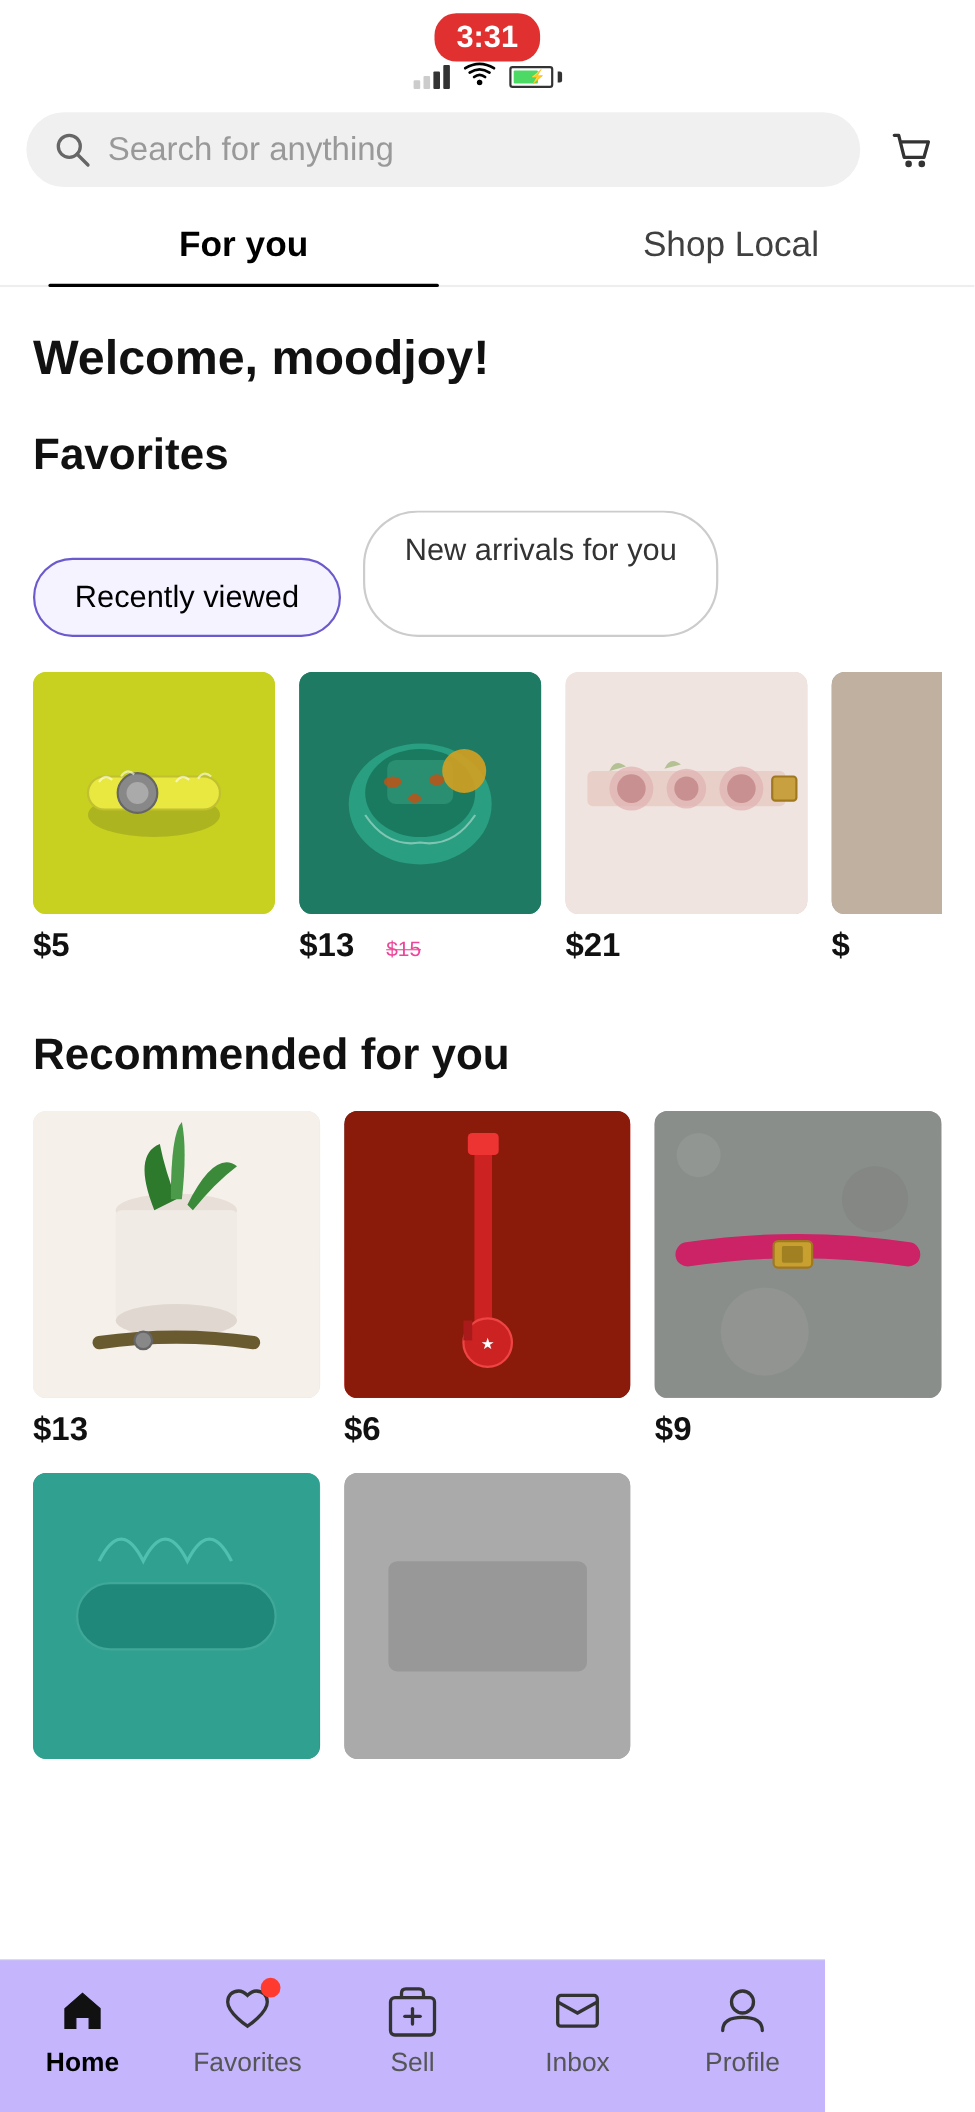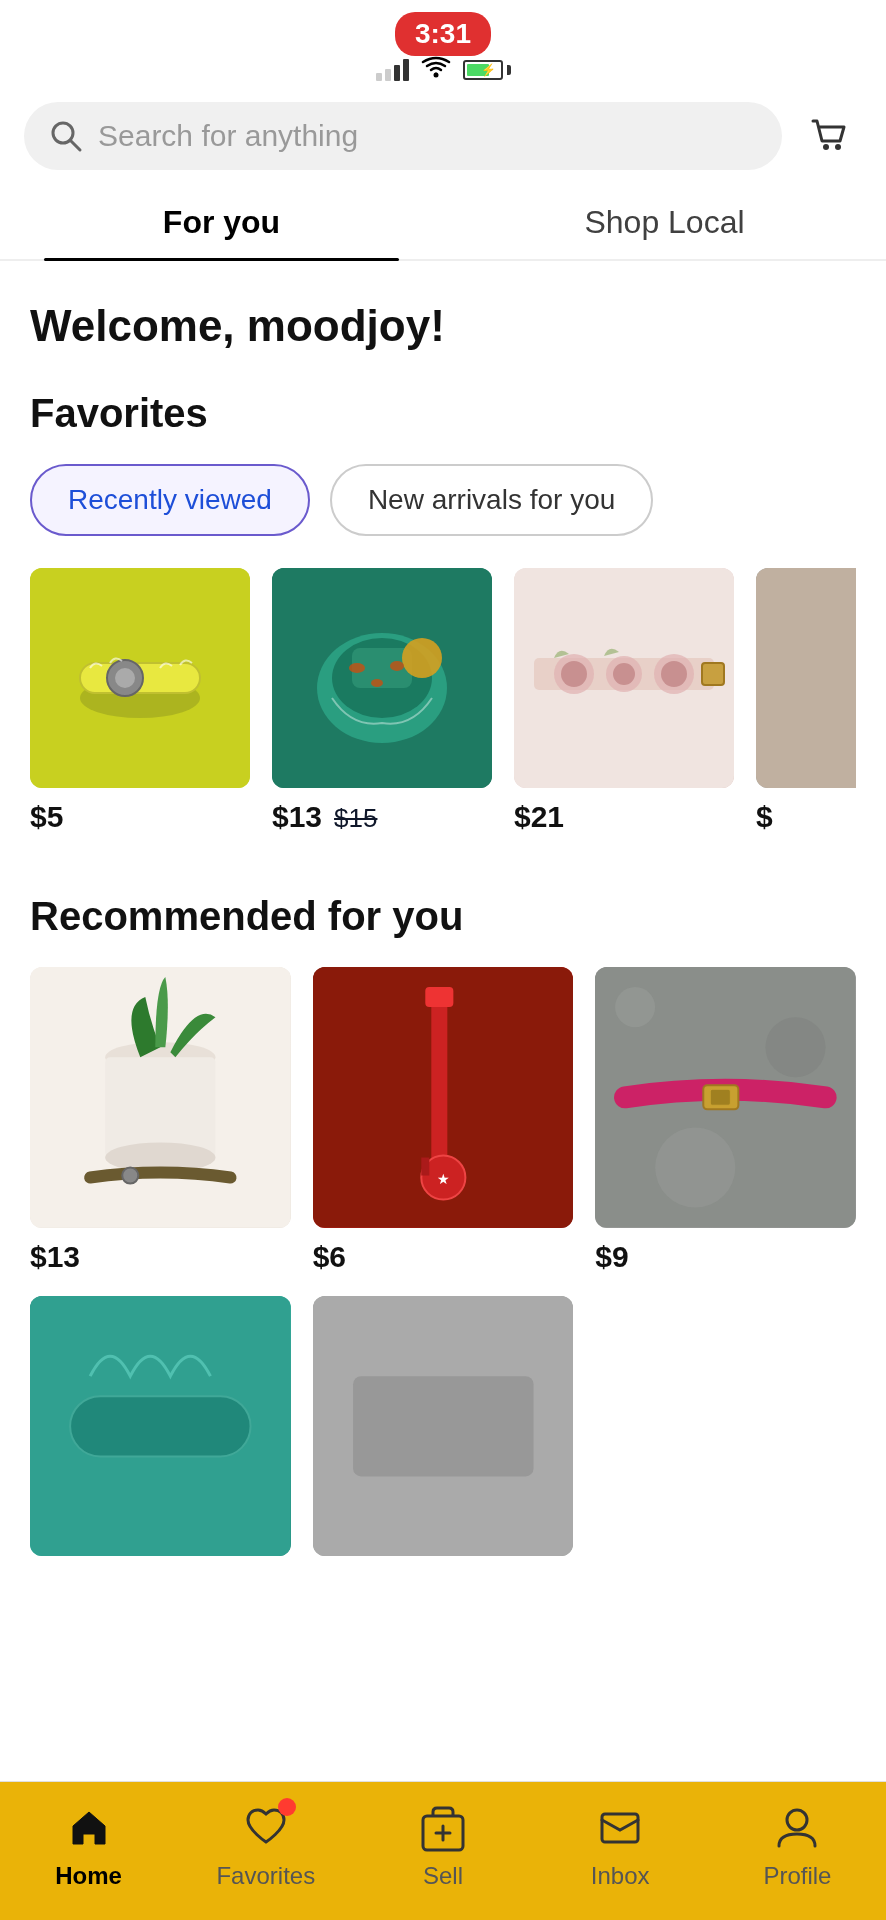--- a/index.html
+++ b/index.html
@@ -97,21 +97,21 @@
       top: 50%;
       transform: translateY(-50%);
       font-size: 12px;
       color: #333;
     }
 
     
     .search-bar-container {
       padding: 10px 24px 10px 24px;
       display: flex;
-      align-items: center;
+      align-items: flex-end;
       gap: 16px;
       background: #fff;
     }
 
     .search-bar {
       flex: 1;
       background: #f0f0f0;
       border-radius: 50px;
       display: flex;
       align-items: center;
@@ -212,22 +212,23 @@
       font-size: 28px;
       cursor: pointer;
       white-space: nowrap;
       border: 2px solid #ccc;
       background: #fff;
       color: #333;
     }
 
     .pill.active {
       border-color: #6a5acd;
-      color: #1d4ed8;
+      color: #000000;
       background: #f5f3ff;
+      margin-top: 43px;
     }
 
     
     .products-row {
       display: flex;
       gap: 22px;
       overflow-x: auto;
       margin-bottom: 50px;
       padding-bottom: 10px;
     }
@@ -246,24 +247,24 @@
       margin-bottom: 12px;
     }
 
     .product-price {
       font-size: 30px;
       font-weight: 600;
       color: #111;
     }
 
     .price-original {
-      font-size: 26px;
-      color: #0f172a;
+      font-size: 19px;
+      color: #ec4899;
       text-decoration: line-through;
-      margin-left: 4px;
+      margin-left: 21px;
     }
 
     
     .products-grid {
       display: grid;
       grid-template-columns: repeat(3, 1fr);
       gap: 22px;
       margin-bottom: 20px;
     }
 
@@ -278,22 +279,22 @@
       overflow: hidden;
       background: #e8e8e8;
       margin-bottom: 12px;
     }
 
     
     .bottom-nav {
       position: fixed;
       bottom: 0;
       left: 0;
-      width: 886px;
-      background: #eab308;
+      width: 750px;
+      background: #c4b5fd;
       border-top: 1px solid #e0e0e0;
       display: flex;
       align-items: center;
       justify-content: space-around;
       padding: 20px 0 30px;
       z-index: 100;
     }
 
     .nav-item {
       display: flex;

